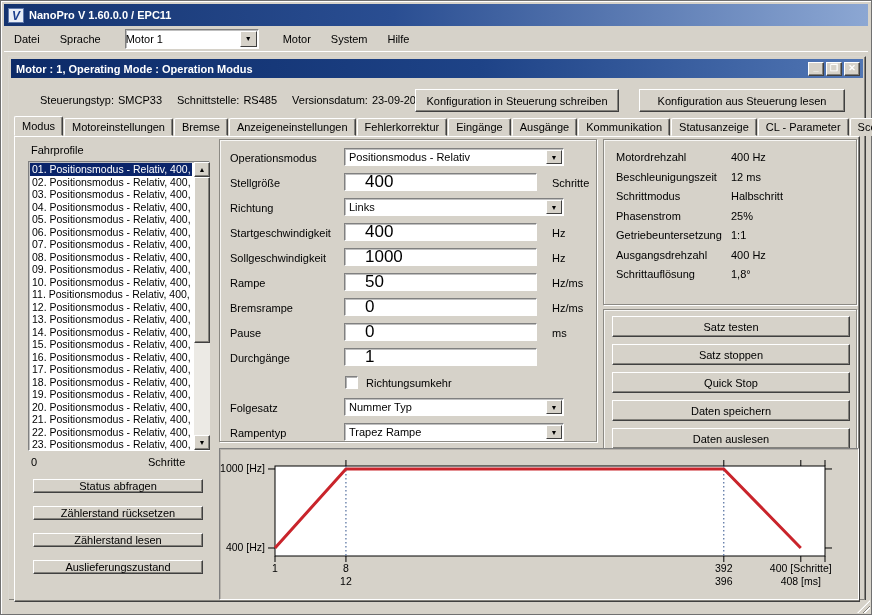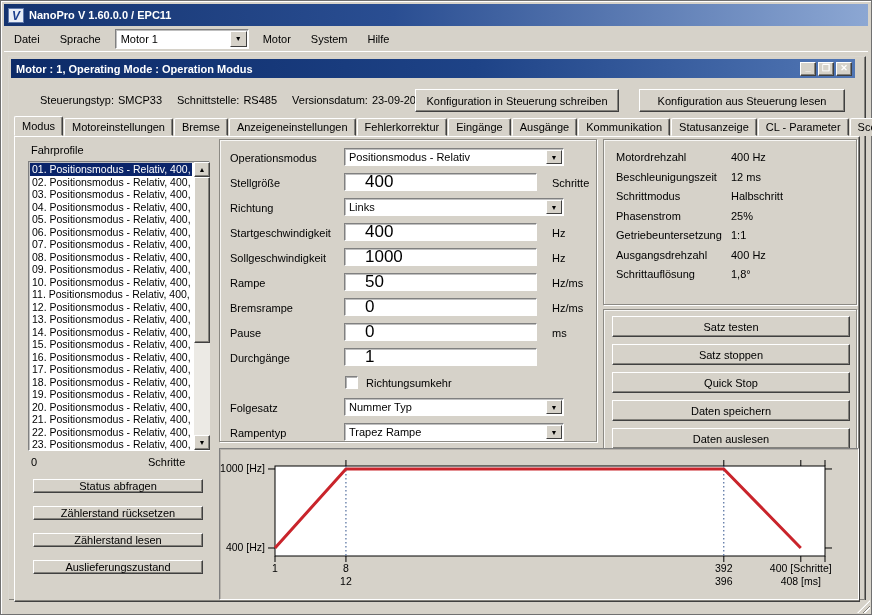--- a/index.html
+++ b/index.html
@@ -10,38 +10,38 @@
   
   .titlebar{position:absolute;left:3px;top:3px;right:3px;height:22px;
             background:linear-gradient(90deg,#14336f 0%,#2a4e92 45%,#8ca7d3 100%);
             display:flex;align-items:center;gap:5px;color:#fff;font-weight:bold;padding-left:4px;}
   .logo{width:16px;height:15px;background:#e9eef7;color:#1b3f8f;font-weight:bold;font-style:italic;
         font-size:12px;line-height:14px;text-align:center;border:1px solid #5f79ab;}
   .menubar{position:absolute;left:3px;top:25px;right:3px;height:26px;display:flex;align-items:center;
            background:#d6d2c9;border-bottom:1px solid #fff;}
   .menuitem{padding:4px 10px;}
   .mcombo{width:134px;height:20px;background:#fff;position:relative;display:flex;align-items:center;
-          padding-left:5px;margin:0 4px;border:1px solid;border-color:#808080 #fff #fff #808080;
+          margin:0 14px;border:1px solid;border-color:#808080 #fff #fff #808080;
           box-shadow:inset 1px 1px 0 rgba(0,0,0,.25);}
   .combo-arrow{position:absolute;right:1px;top:1px;bottom:1px;width:17px;background:#d6d2c9;
                border:1px solid;border-color:#fff #404040 #404040 #fff;font-size:7px;
                display:flex;align-items:center;justify-content:center;color:#000;}
 
   
   .raised{background:#d6d2c9;border:1px solid;border-color:#fff #404040 #404040 #fff;
           box-shadow:inset -1px -1px 0 #84827c;}
   .btn{background:#d6d2c9;border:1px solid;border-color:#fff #404040 #404040 #fff;
        box-shadow:inset -1px -1px 0 #84827c;display:flex;align-items:center;justify-content:center;
        font-size:11px;cursor:default;white-space:nowrap;}
   .gbox{border:1px solid #8c8a84;box-shadow:inset 1px 1px 0 rgba(255,255,255,.8),1px 1px 0 #fff;}
 
   
   .child{position:absolute;left:7px;top:55px;width:858px;height:545px;background:#d6d2c9;
          border:1px solid;border-color:#d9d6cf #404040 #404040 #d9d6cf;box-shadow:inset -1px -1px 0 #84827c;}
-  .ctitle{position:absolute;left:2px;top:2px;right:10px;height:19px;
+  .ctitle{position:absolute;left:2px;top:2px;right:2px;height:19px;
           background:linear-gradient(90deg,#0c2a67 0%,#1e4387 55%,#5176b4 100%);
           color:#fff;font-weight:bold;display:flex;align-items:center;padding-left:5px;}
   .cbtns{margin-left:auto;display:flex;gap:2px;padding-right:3px;}
   .cbtn{width:16px;height:14px;font-size:9px;line-height:11px;text-align:center;}
   .ccontent{position:absolute;left:2px;top:21px;right:2px;bottom:2px;margin-top:8px;}
 
   .infofields{position:absolute;left:29px;top:8px;display:flex;gap:15px;}
   .ifpair{display:flex;gap:4px;}
   .cfgbtn{position:absolute;top:3px;height:23px;}
   .cfgbtn.write{left:404px;width:204px;}

